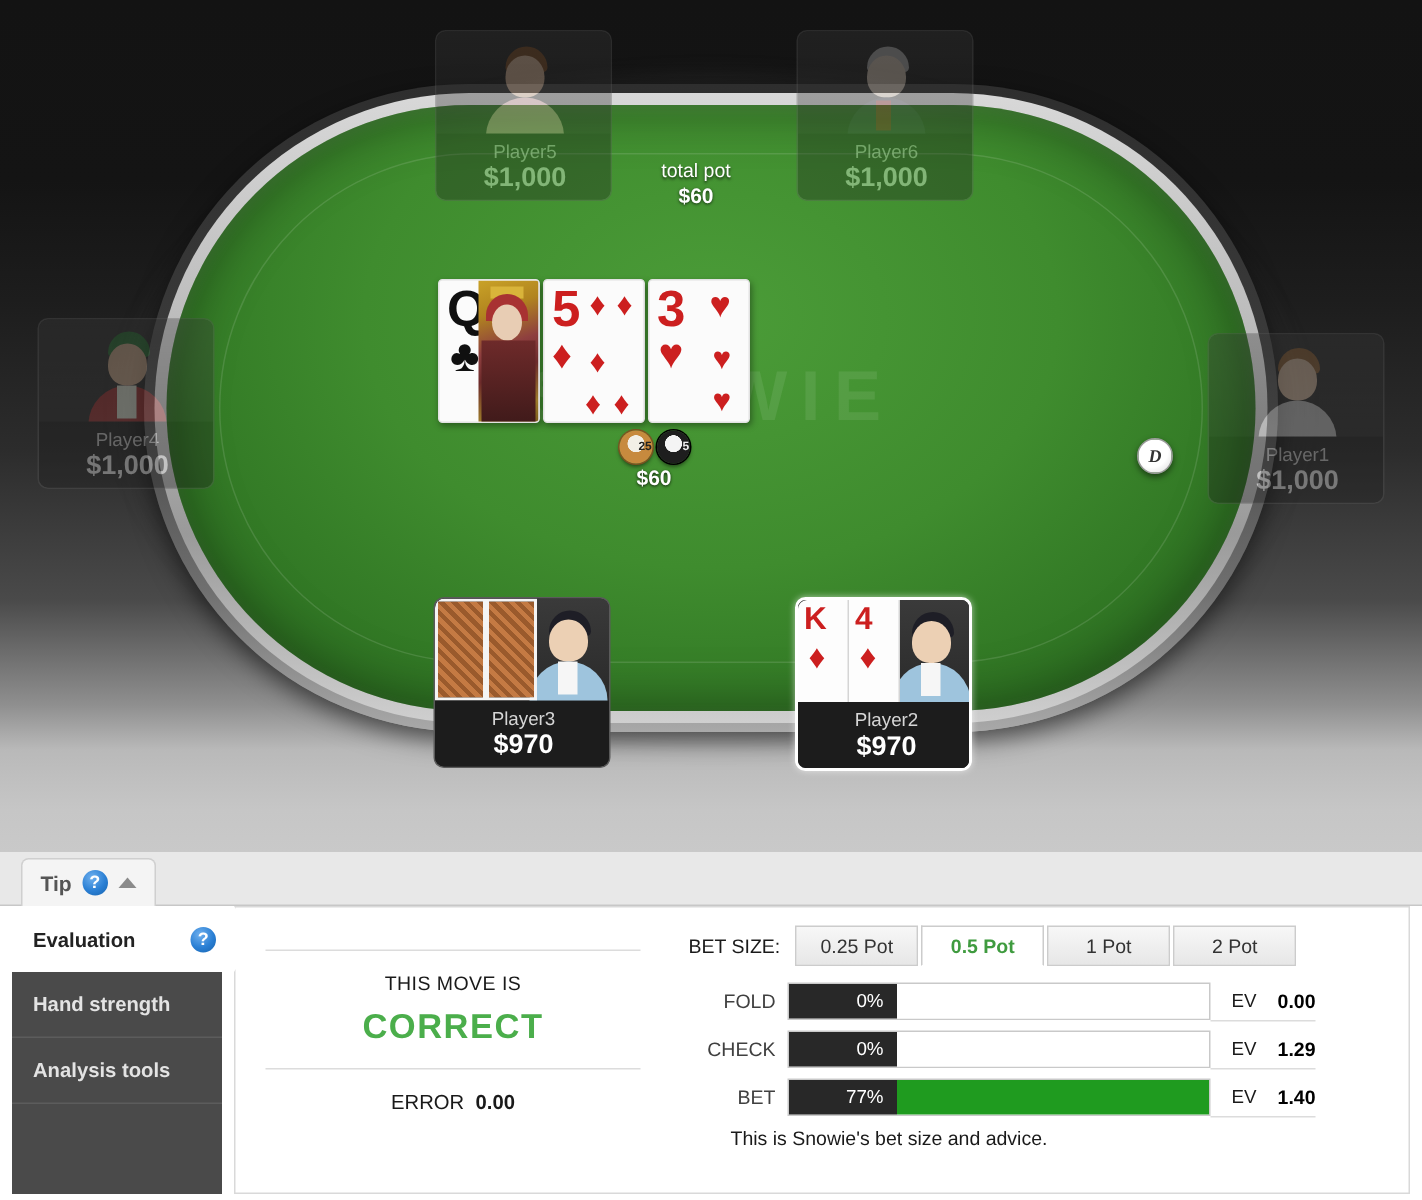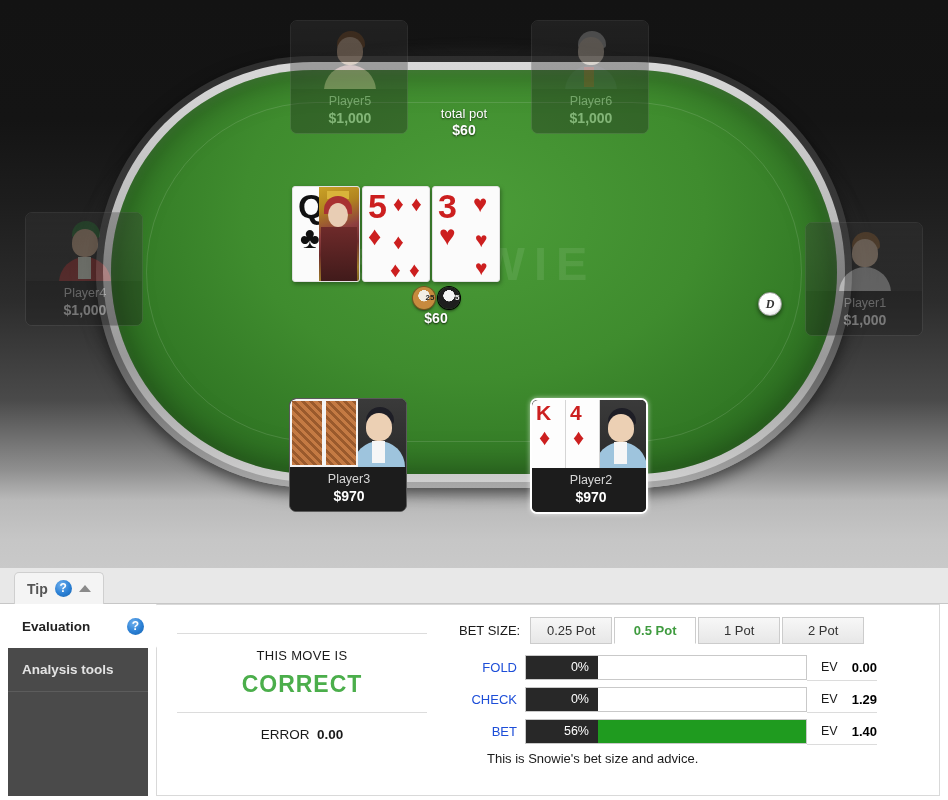--- a/index.html
+++ b/index.html
@@ -68,21 +68,21 @@
     position: relative; overflow: hidden;
   }
   .seat-name-box {
     width: 118px; padding: 4px 0 6px;
     background: #1c1c1c;
     border-radius: 0 0 6px 6px;
     text-align: center;
     box-shadow: 0 2px 5px rgba(0,0,0,.5);
   }
   .seat-name { font-size: 12.5px; color: #d6d6d6; line-height: 16px; }
-  .seat-stack { font-size: 14px; color: #ffffff; font-weight: bold; line-height: 18px; }
+  .seat-stack { font-size: 18px; color: #ffffff; font-weight: bold; line-height: 18px; }
   .seat-wrap {
     border: 1px solid #5a5a5a; border-radius: 7px; overflow: hidden;
     background: #272727;
   }
   .seat.folded { opacity: .34; }
   .seat.hero .seat-wrap { border: 2px solid #ffffff; box-shadow: 0 0 5px rgba(255,255,255,.6); }
 
   
   .av { position: absolute; left: 0; top: 0; width: 118px; height: 68px; }
   .av .head { position: absolute; width: 26px; height: 28px; border-radius: 50% 50% 45% 45%; }
@@ -238,21 +238,21 @@
     background: linear-gradient(to bottom,#f7f7f7,#e7e7e7);
     border: 1px solid #cccccc; border-bottom: 1px solid #cccccc;
     margin-right: 2px;
   }
   .pot-tab.active {
     background: #ffffff; color: #3f9b3f; font-weight: bold;
     border-bottom: 1px solid #ffffff;
   }
   .action-rows { margin-top: 10px; }
   .arow { display: flex; align-items: center; height: 27px; margin-bottom: 5px; }
-  .alabel { width: 58px; text-align: right; font-size: 13px; color: #1d4ed8; margin-right: 8px; }
+  .alabel { width: 58px; text-align: right; font-size: 13px; color: #404040; margin-right: 8px; }
   .bar-wrap { width: 282px; height: 25px; display: flex; border: 1px solid #c9c9c9; background:#fff; }
   .bar-pct {
     width: 72px; background: #282828; color: #fff; font-size: 12.5px;
     text-align: right; padding-right: 9px; line-height: 23px;
   }
   .bar-fill-area { flex: 1; position: relative; background:#fff; }
   .bar-fill { position: absolute; left: 0; top: 0; bottom: 0; background: #1f9b1f; }
   .ev-label { font-size: 12.5px; color: #1a1a1a; margin-left: 14px; width: 22px; }
   .ev-val { font-size: 13px; font-weight: bold; color: #000; width: 34px; text-align: right; }
   .ev-cell { display:flex; align-items:center; border-bottom: 1px solid #dcdcdc; height: 27px; }
@@ -447,20 +447,23 @@
       </div>
     </div>
 
     <div id="panel">
       <div id="panel-inner">
 
         <div id="eval-nav">
           <div class="navitem active">
             <span>Evaluation</span>
             <span class="qicon">?</span>
+          </div>
+          <div class="navitem">
+            <span>Hand strength</span>
           </div>
           <div class="navitem">
             <span>Analysis tools</span>
           </div>
           <div class="navitem filler"></div>
         </div>
 
         <div id="content">
 
           <div id="eval-col">
@@ -508,21 +511,21 @@
                 </span>
                 <span class="ev-cell">
                   <span class="ev-label">EV</span>
                   <span class="ev-val">1.29</span>
                 </span>
               </div>
 
               <div class="arow">
                 <span class="alabel">BET</span>
                 <span class="bar-wrap">
-                  <span class="bar-pct">56%</span>
+                  <span class="bar-pct">77%</span>
                   <span class="bar-fill-area">
                     <span class="bar-fill" style="width:100%"></span>
                   </span>
                 </span>
                 <span class="ev-cell">
                   <span class="ev-label">EV</span>
                   <span class="ev-val">1.40</span>
                 </span>
               </div>
             </div>

